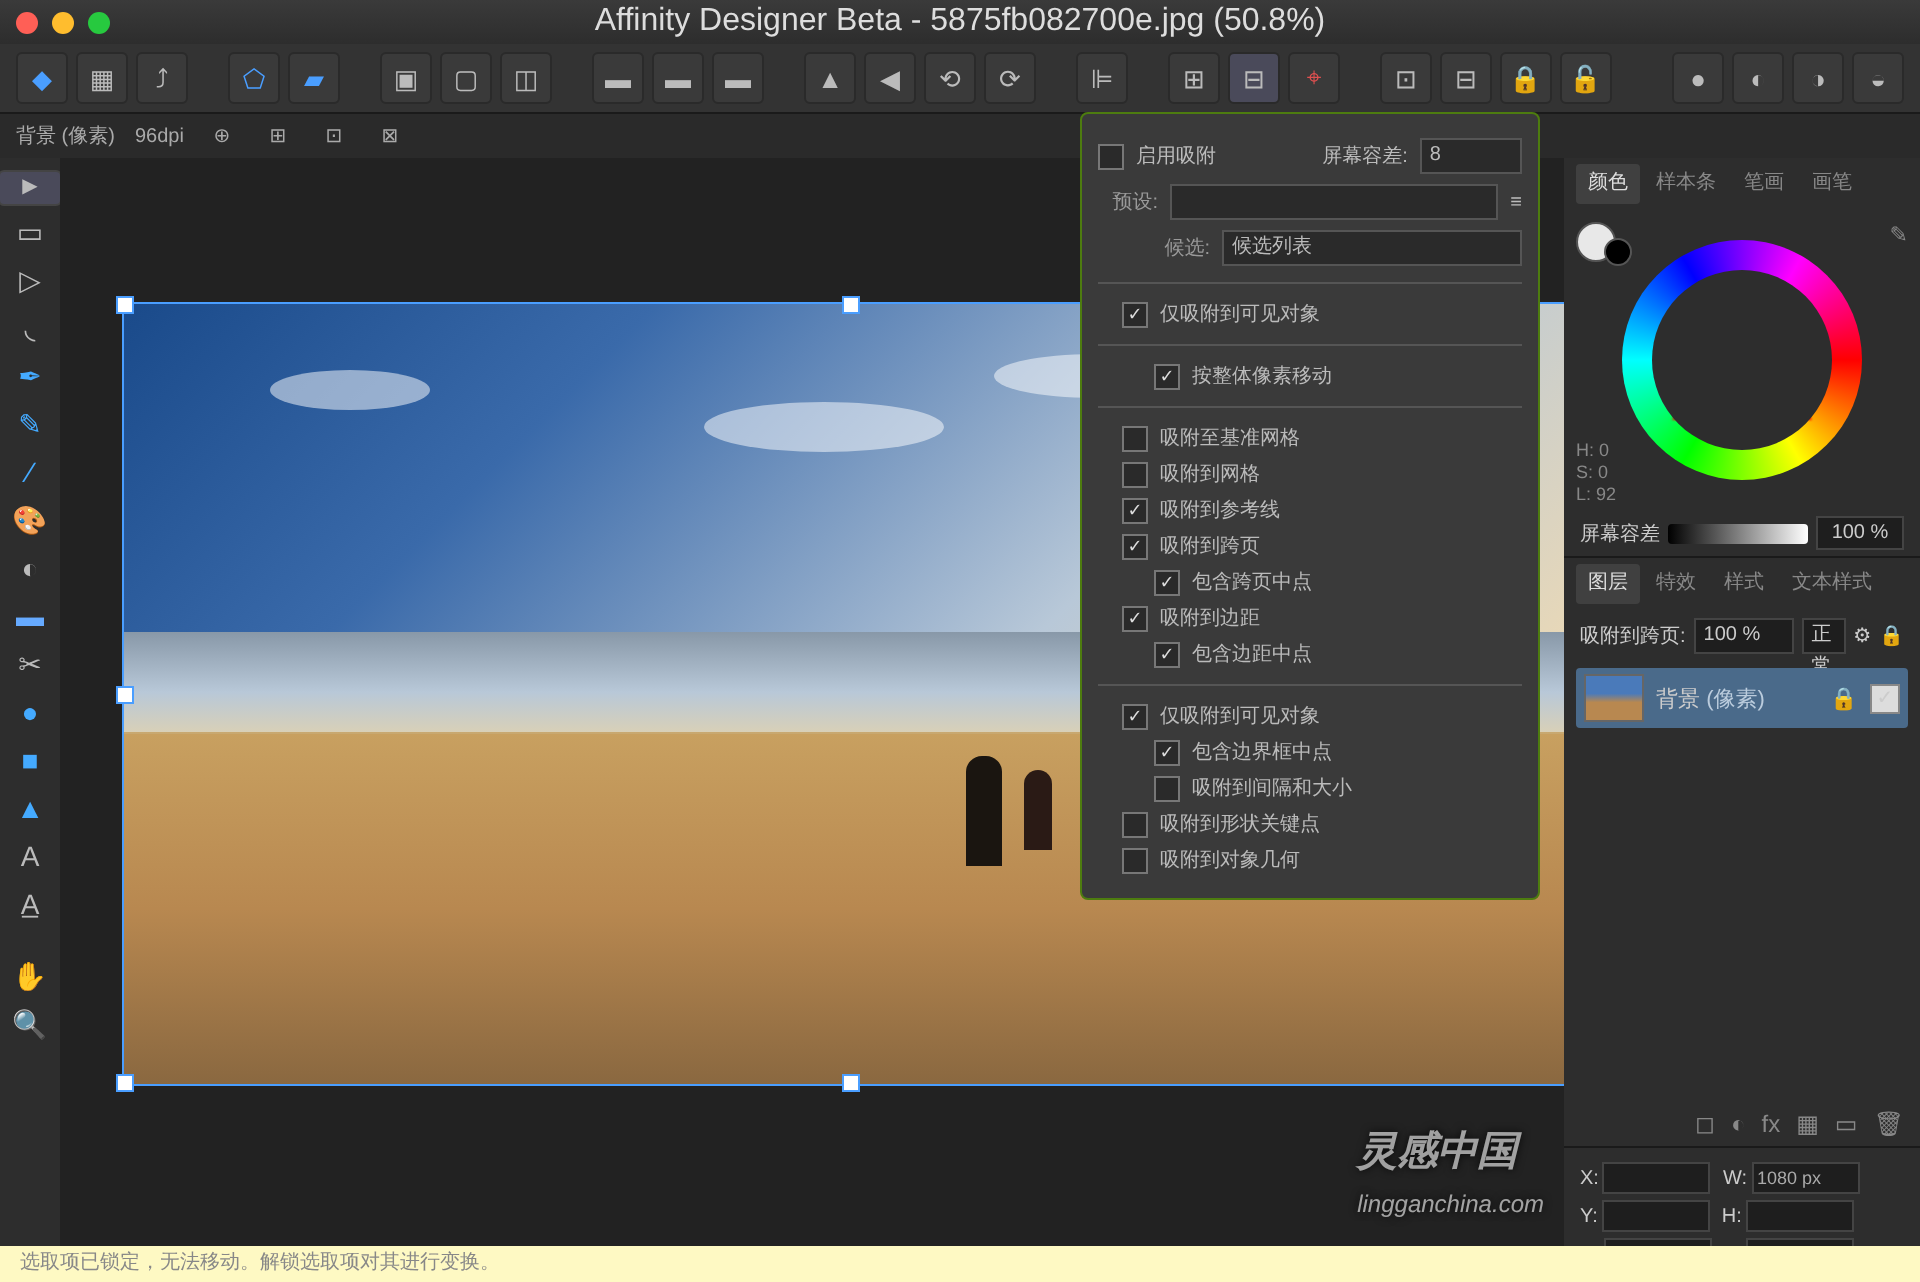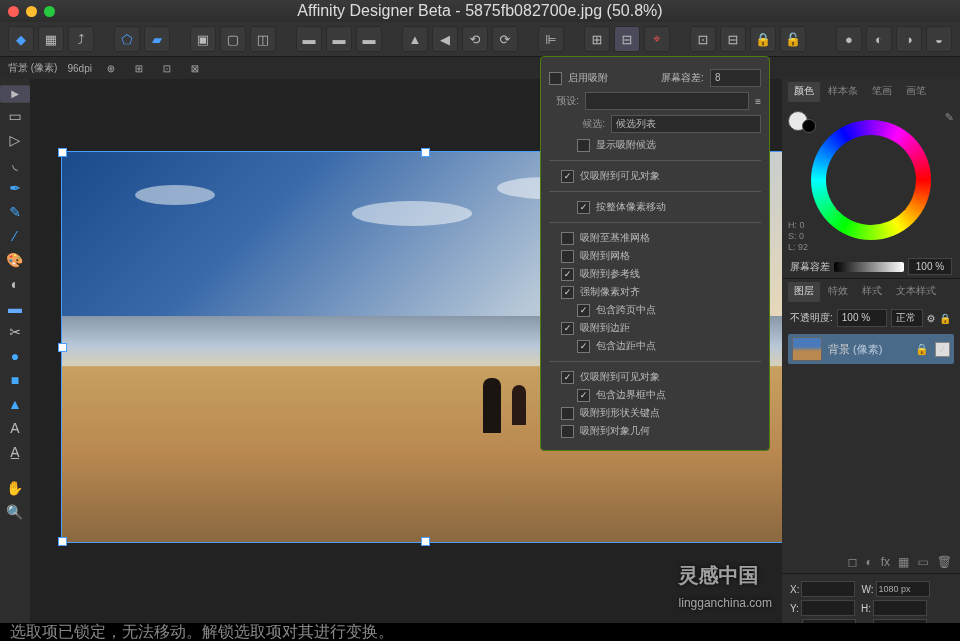--- a/index.html
+++ b/index.html
@@ -54,22 +54,22 @@
 .tr-field input{width:48px;height:14px;background:#1e1e1e;border:1px solid #444;color:#aaa;font-size:9px;padding:0 2px}
 .popup{position:absolute;left:540px;top:56px;width:212px;background:#3a3a3a;border:1px solid #4d7c0f;border-radius:4px;padding:8px;font-size:10px;color:#bbb;z-index:10}
 .popup .row{display:flex;align-items:center;margin:5px 0;gap:6px}
 .popup .lbl{width:56px;text-align:right;color:#999}
 .popup .inp{flex:1;height:16px;background:#2a2a2a;border:1px solid #555;padding:0 4px;line-height:16px}
 .popup .chk-row{display:flex;align-items:center;gap:6px;margin:4px 0;padding-left:12px}
 .popup .chk-row.sub{padding-left:28px}
 .popup .cb{width:11px;height:11px;border:1px solid #777;background:#2a2a2a;display:flex;align-items:center;justify-content:center;font-size:9px}
 .popup .cb.on{color:#ddd}
 .popup hr{border:none;border-top:1px solid #555;margin:8px 0}
-.statusbar{position:absolute;bottom:0;left:0;right:0;height:18px;background:#000000;color:#888;font-size:16px;padding:0 10px;line-height:18px}
-.watermark{position:absolute;right:10px;bottom:30px;color:rgba(255,255,255,0.6);font-size:20px;font-weight:bold;text-shadow:0 0 4px rgba(0,0,0,0.8)}
+.statusbar{position:absolute;bottom:0;left:0;right:0;height:18px;background:#fef9c3;color:#888;font-size:10px;padding:0 10px;line-height:18px}
+.watermark{position:absolute;right:10px;bottom:30px;color:rgba(255,255,255,0.6);font-size:20px;font-weight:bold;font-style:italic;text-shadow:0 0 4px rgba(0,0,0,0.8)}
 </style>
 </head>
 <body>
 
 <div class="titlebar">
   <div class="traffic">
     <div class="dot r"></div>
     <div class="dot y"></div>
     <div class="dot g"></div>
   </div>
@@ -201,21 +201,21 @@
     </div>
 
     <div class="layer-panel">
       <div class="panel-tabs">
         <div class="ptab active">图层</div>
         <div class="ptab">特效</div>
         <div class="ptab">样式</div>
         <div class="ptab">文本样式</div>
       </div>
       <div class="layer-ctrl">
-        <span>不透明度:</span>
+        <span>吸附到跨页:</span>
         <div class="sel" style="width:40px">100 %</div>
         <div class="sel" style="flex:1">正常</div>
         <span>⚙</span>
         <span>🔒</span>
       </div>
       <div class="layer-item">
         <div class="thumb"></div>
         <span><span>背景</span> <span style="color:#bcd">(像素)</span></span>
         <div style="flex:1"></div>
         <span style="color:#ccc">🔒</span>
@@ -276,24 +276,20 @@
   </div>
   <div class="row">
     <span class="lbl" style="width:30px">预设:</span>
     <div class="inp"></div>
     <span>≡</span>
   </div>
   <div class="row">
     <span class="lbl">候选:</span>
     <div class="inp">候选列表</div>
   </div>
-  <div class="chk-row sub">
-      <div class="cb"></div>
-      <span>显示吸附候选</span>
-    </div>
   <hr>
   <div class="chk-row">
       <div class="cb on">✓</div>
       <span>仅吸附到可见对象</span>
     </div>
   <hr>
   <div class="chk-row sub">
       <div class="cb on">✓</div>
       <span>按整体像素移动</span>
     </div>
@@ -305,21 +301,21 @@
   <div class="chk-row">
       <div class="cb"></div>
       <span>吸附到网格</span>
     </div>
   <div class="chk-row">
       <div class="cb on">✓</div>
       <span>吸附到参考线</span>
     </div>
   <div class="chk-row">
       <div class="cb on">✓</div>
-      <span>强制像素对齐</span>
+      <span>吸附到跨页</span>
     </div>
   <div class="chk-row sub">
       <div class="cb on">✓</div>
       <span>包含跨页中点</span>
     </div>
   <div class="chk-row">
       <div class="cb on">✓</div>
       <span>吸附到边距</span>
     </div>
   <div class="chk-row sub">
@@ -328,20 +324,24 @@
     </div>
   <hr>
   <div class="chk-row">
       <div class="cb on">✓</div>
       <span>仅吸附到可见对象</span>
     </div>
   <div class="chk-row sub">
       <div class="cb on">✓</div>
       <span>包含边界框中点</span>
     </div>
+  <div class="chk-row sub">
+      <div class="cb"></div>
+      <span>吸附到间隔和大小</span>
+    </div>
   <div class="chk-row">
       <div class="cb"></div>
       <span>吸附到形状关键点</span>
     </div>
   <div class="chk-row">
       <div class="cb"></div>
       <span>吸附到对象几何</span>
     </div>
 </div>
 

